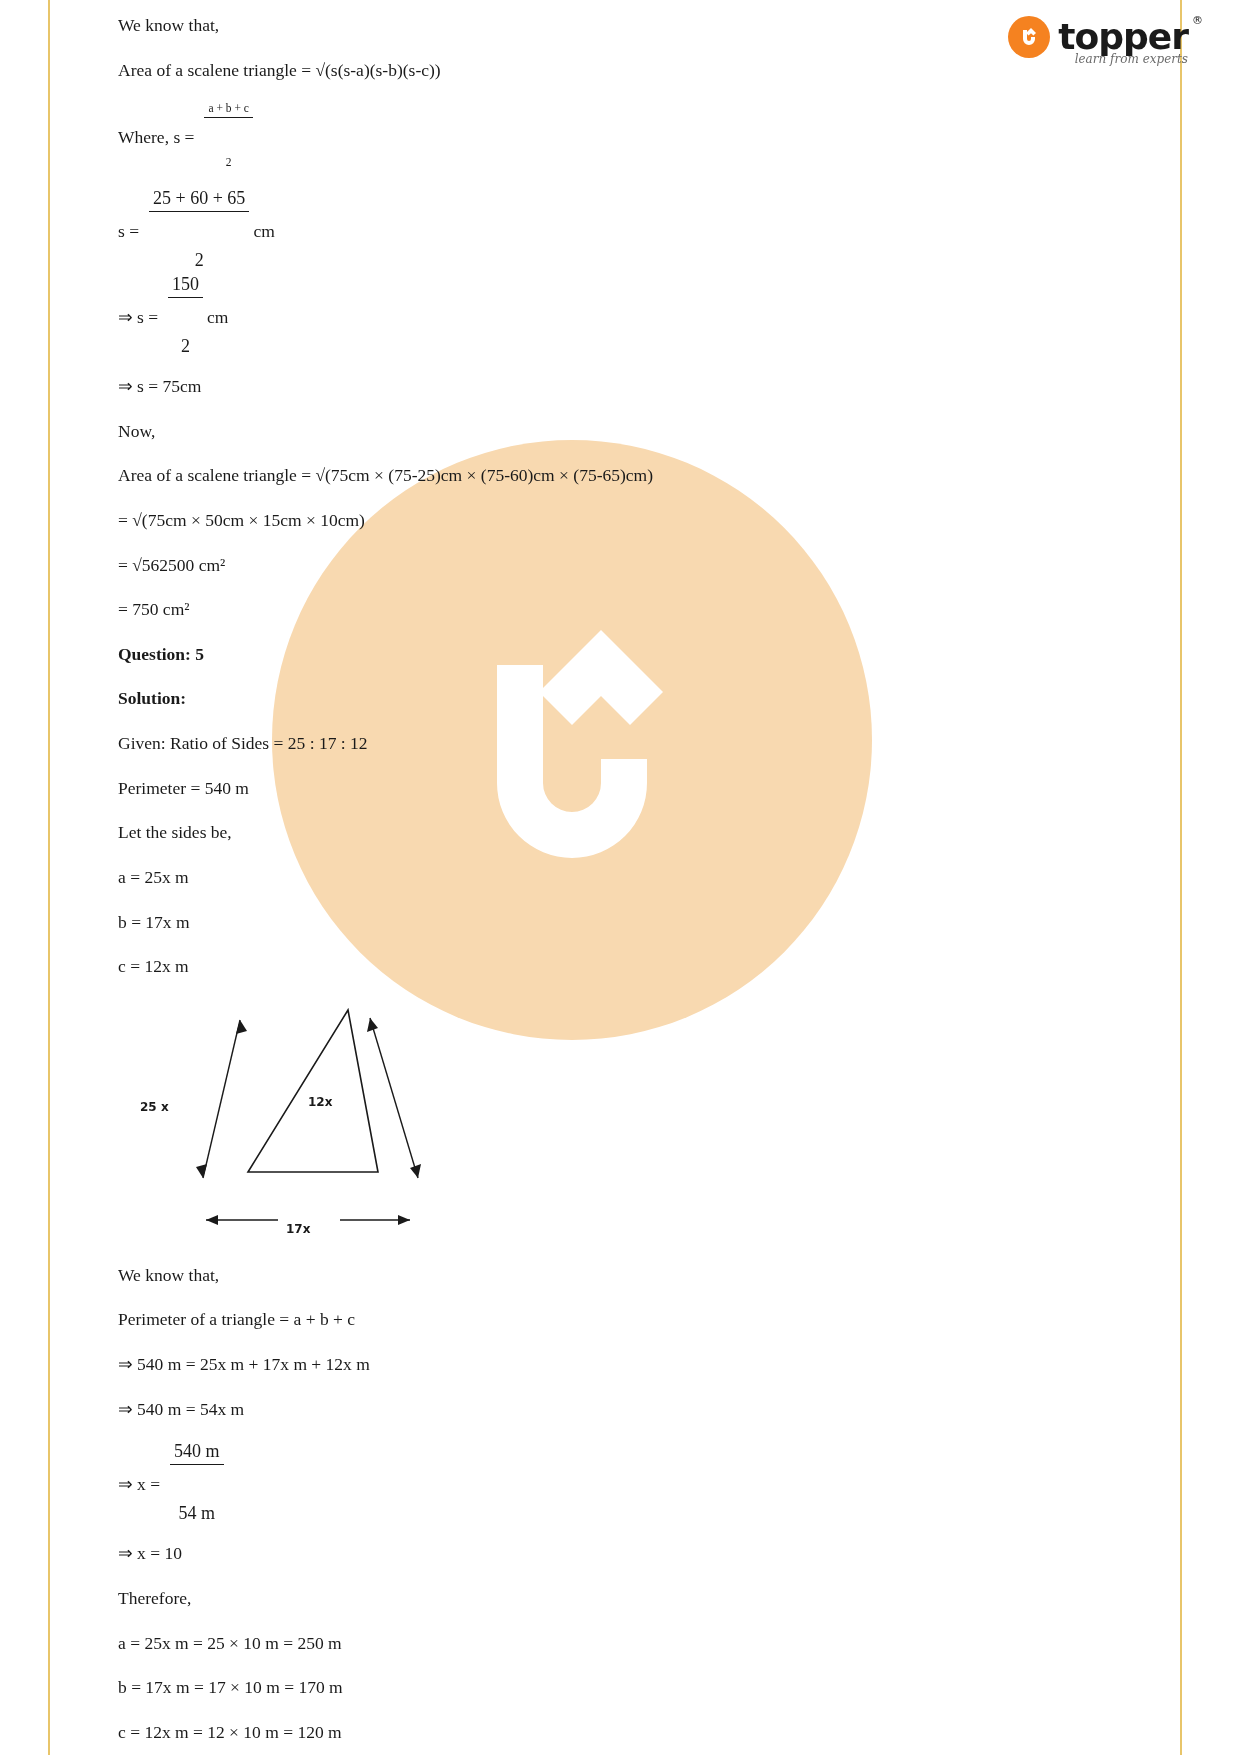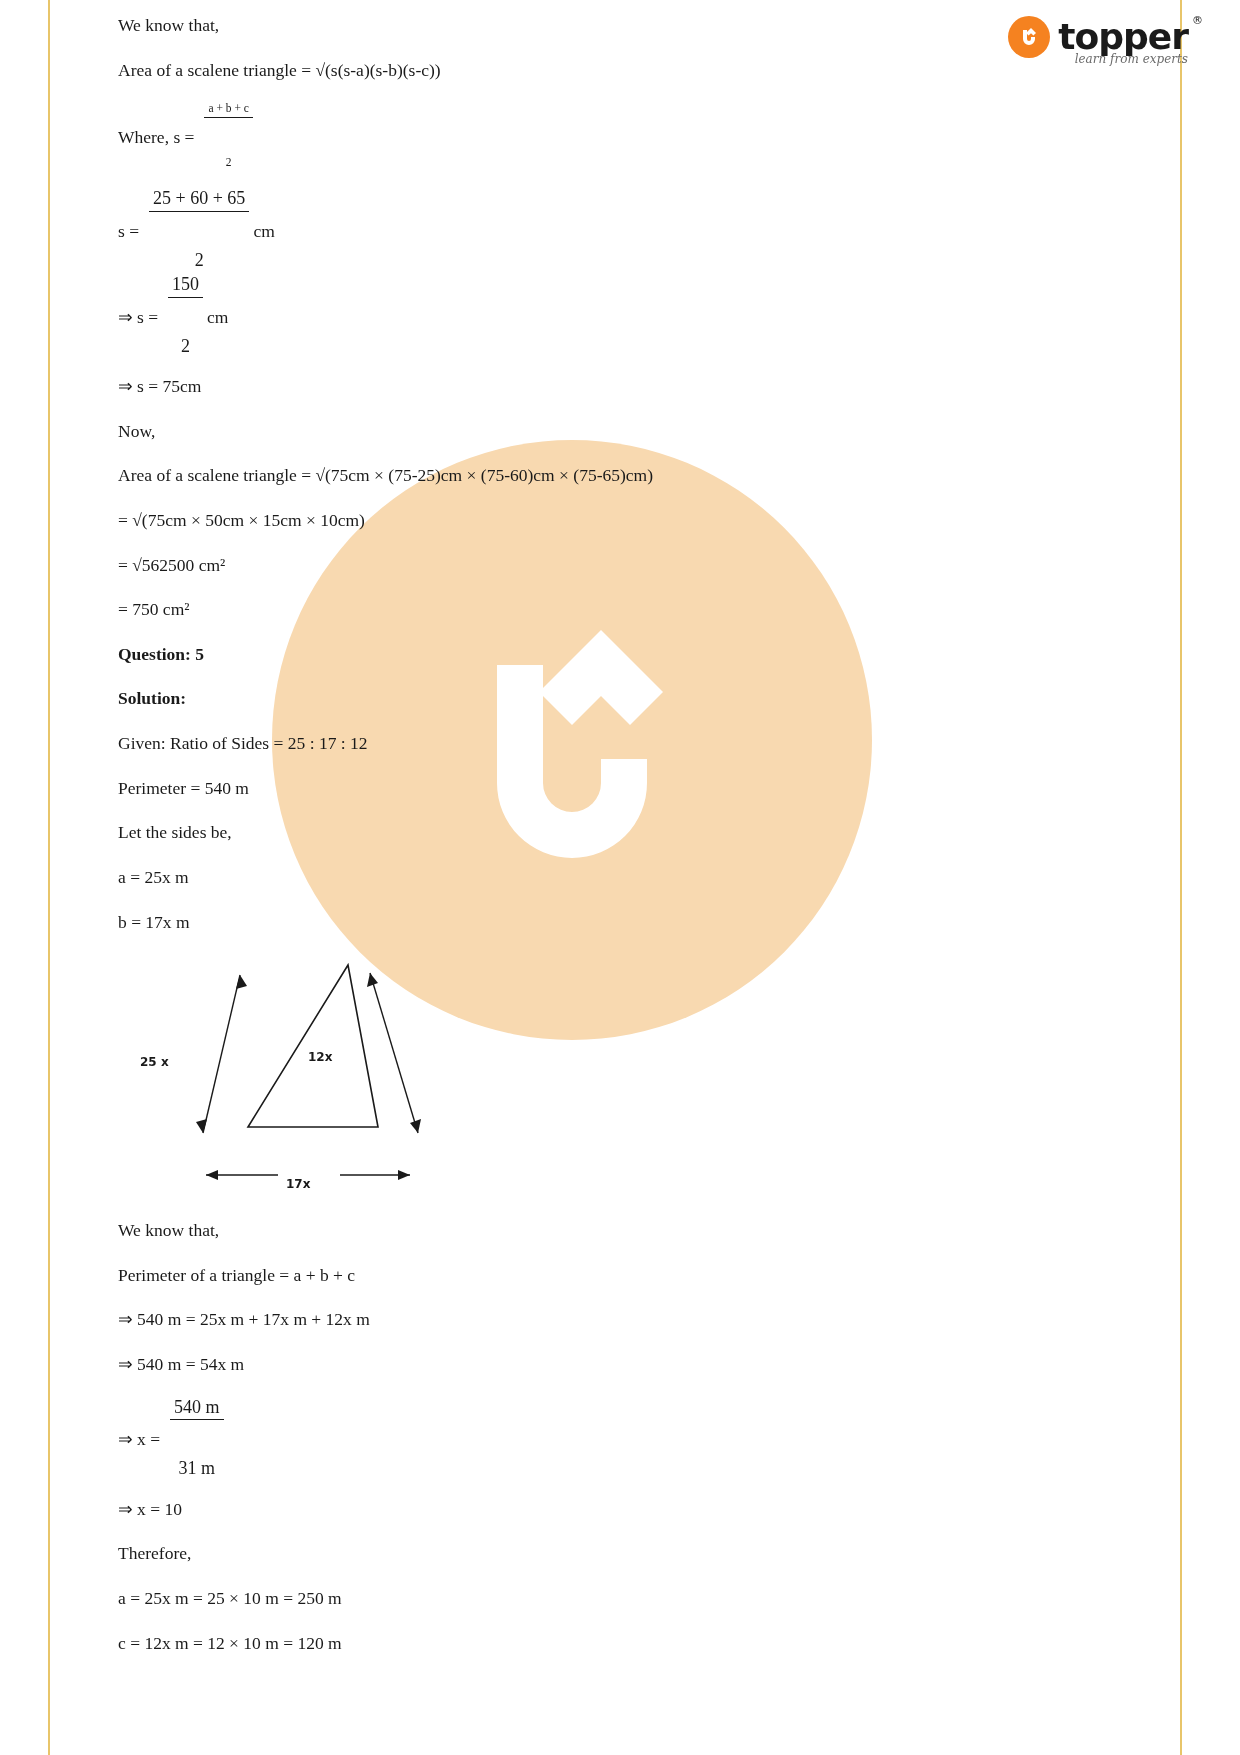--- a/index.html
+++ b/index.html
@@ -235,20 +235,21 @@
     <p class="line">= 750 cm²</p>
 
     <p class="line bold">Question:  5</p>
     <p class="line bold">Solution:</p>
 
     <p class="line">Given: Ratio of Sides = 25 : 17 : 12</p>
     <p class="line">Perimeter = 540 m</p>
     <p class="line">Let the sides be,</p>
     <p class="line">a = 25x m</p>
     <p class="line">b = 17x m</p>
+    <p class="line">c = 12x m</p>
 
     <div class="figure">
       <svg width="360" height="250" viewBox="0 0 360 250" aria-hidden="true">
 
         <polygon points="130,172 230,10 260,172" fill="none" stroke="#1a1a1a" stroke-width="1.6"></polygon>
 
         <line x1="85" y1="178" x2="122" y2="20" stroke="#1a1a1a" stroke-width="1.4"></line>
         <polygon points="122,20 118,34 129,31" fill="#1a1a1a"></polygon>
         <polygon points="85,178 89,164 78,167" fill="#1a1a1a"></polygon>
 
@@ -268,23 +269,24 @@
 
     <p class="line">We know that,</p>
     <p class="line">Perimeter of a triangle = a + b + c</p>
     <p class="line">⇒ 540 m = 25x m + 17x m + 12x m</p>
     <p class="line">⇒ 540 m = 54x m</p>
 
     <div class="eqline" style="margin-bottom:16px;margin-top:10px;">
       <span class="lbl">⇒  x  =</span>
       <span class="frac big">
         <span class="num">540 m</span>
-        <span class="den">31 m</span>
+        <span class="den">54 m</span>
       </span>
     </div>
 
     <p class="line">⇒ x  =  10</p>
     <p class="line">Therefore,</p>
     <p class="line">a = 25x m = 25 × 10 m = 250 m</p>
+    <p class="line">b = 17x m = 17 × 10 m = 170 m</p>
     <p class="line">c = 12x m = 12 × 10 m = 120 m</p>
 
   </div>
 </div>
 
 </body></html>

